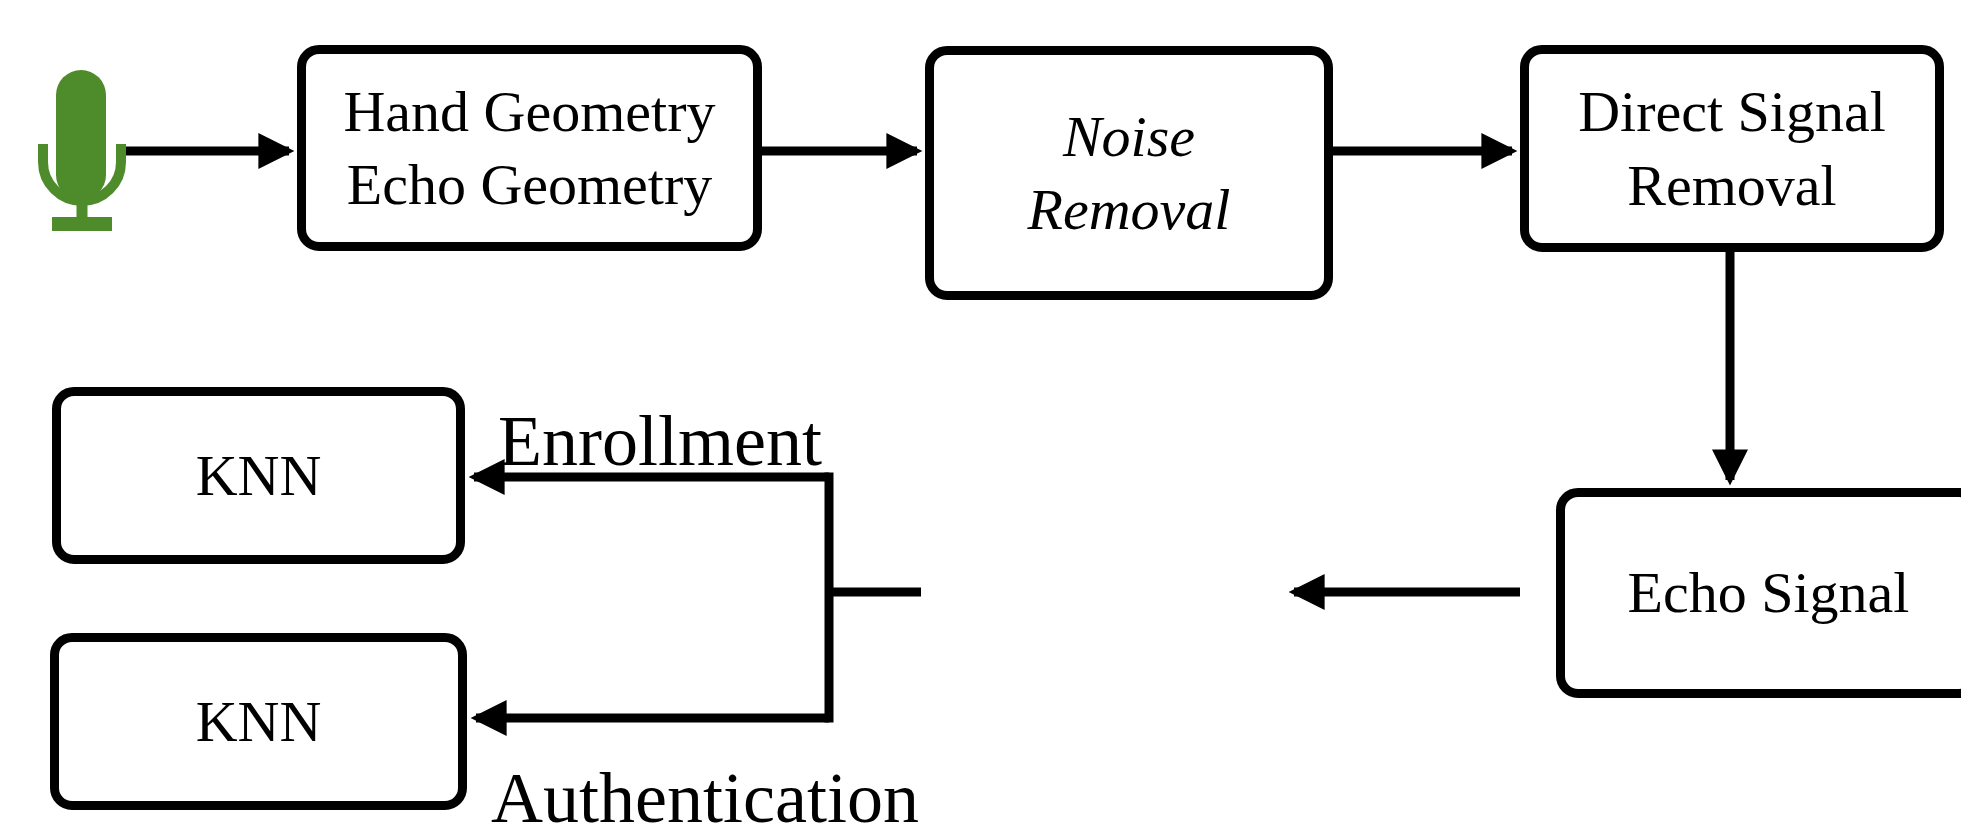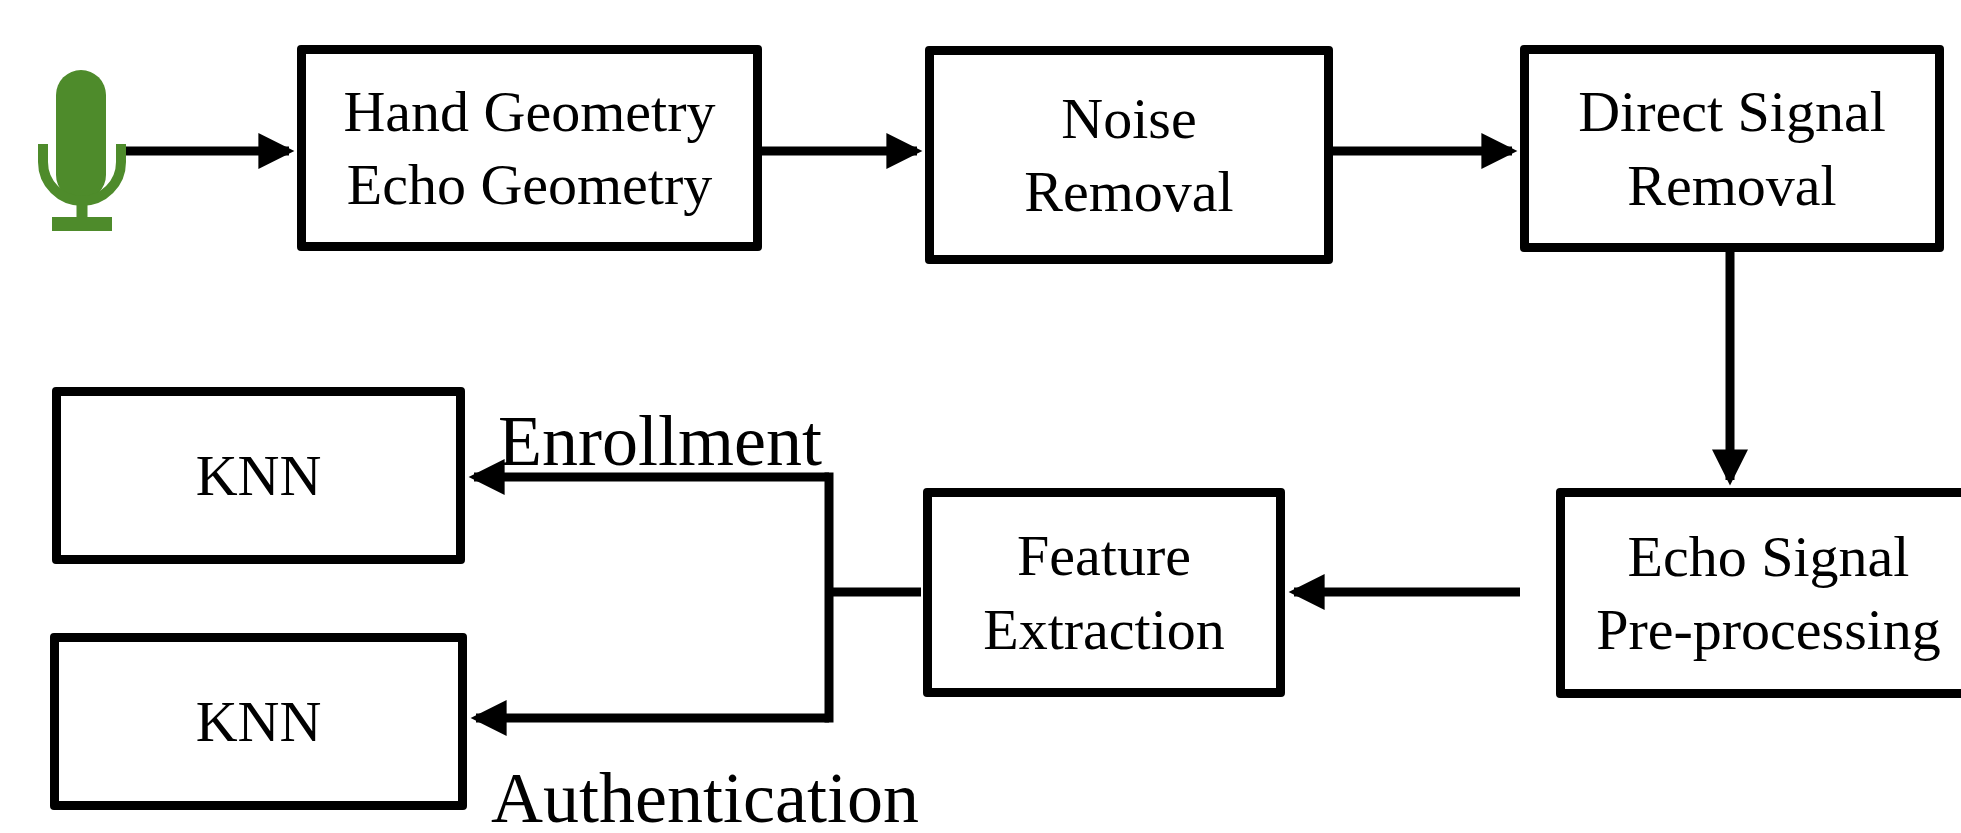--- a/index.html
+++ b/index.html
@@ -19,21 +19,21 @@
     position: absolute;
     left: 0;
     top: 0;
     width: 1961px;
     height: 833px;
   }
   .node {
     position: absolute;
     box-sizing: border-box;
     border: 9px solid #000000;
-    border-radius: 4px;
+    border-radius: 22px;
     background: #ffffff;
     display: flex;
     flex-direction: column;
     align-items: center;
     justify-content: center;
     text-align: center;
     color: #000000;
   }
   .node span {
     display: block;
@@ -48,21 +48,21 @@
     text-align: center;
     white-space: nowrap;
   }
   .mic {
     position: absolute;
     left: 36px;
     top: 62px;
   }
   
   .n-hand  { left: 297px;  top: 45px;  width: 465px; height: 206px; }
-  .n-noise { left: 925px;  top: 46px;  width: 408px; height: 218px; }
+  .n-noise { left: 925px;  top: 46px;  width: 408px; height: 254px; font-style: italic; }
   .n-direct{ left: 1520px; top: 45px;  width: 424px; height: 207px; }
   .n-echo  { left: 1556px; top: 488px; width: 425px; height: 210px; }
   .n-feat  { left: 923px;  top: 488px; width: 362px; height: 209px; }
   .n-train { left: 52px;   top: 387px; width: 413px; height: 177px; }
   .n-class { left: 50px;   top: 633px; width: 417px; height: 177px; }
   .lbl-enroll { left: 498px; top: 400px; width: 320px; }
   .lbl-auth   { left: 491px; top: 740px; width: 360px; margin-top: 17px; }
 </style>
 </head>
 <body>
@@ -112,27 +112,22 @@
     <span>Removal</span>
   </div>
 
   <div class="node n-direct">
     <span>Direct Signal</span>
     <span>Removal</span>
   </div>
 
   <div class="node n-echo">
     <span>Echo Signal</span>
-    <span>Pre-processing</span>
   </div>
 
-  <div class="node n-feat">
-    <span>Feature</span>
-    <span>Extraction</span>
-  </div>
 
   <div class="node n-train">
     <span>KNN</span>
   </div>
 
   <div class="node n-class">
     <span>KNN</span>
   </div>
 
   <div class="edge-label lbl-enroll">Enrollment</div>

